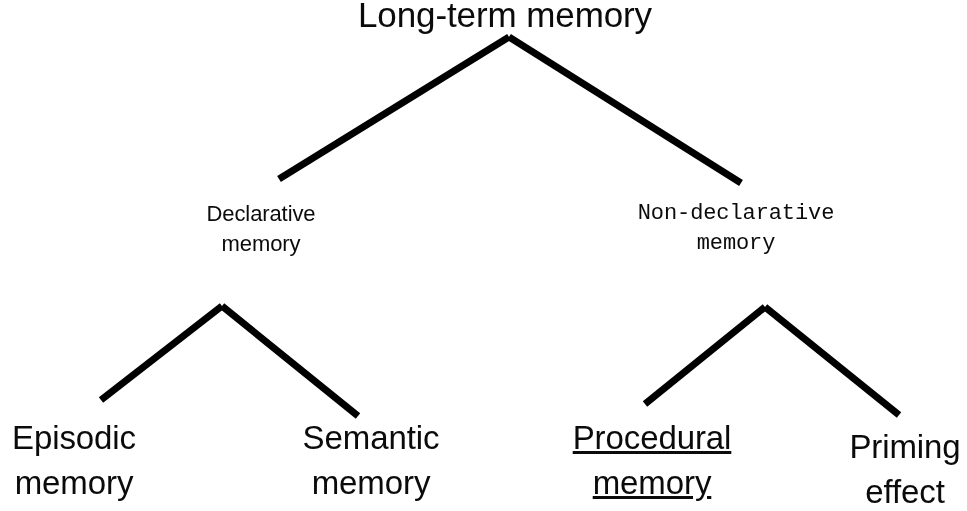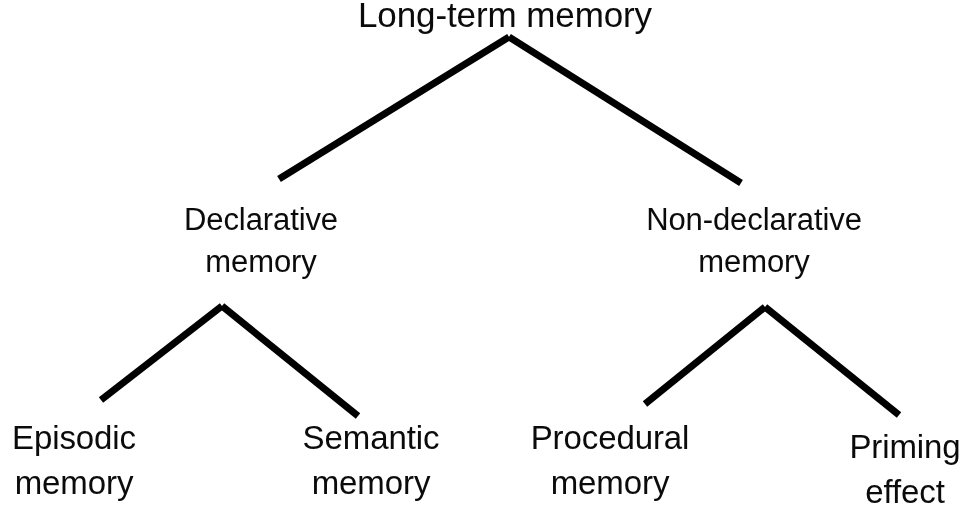--- a/index.html
+++ b/index.html
@@ -32,57 +32,59 @@
     font-weight: 400;
     line-height: 1.36;
     white-space: pre-line;
     letter-spacing: -0.1px;
   }
   .level-root {
     font-size: 35px;
     line-height: 1.0;
   }
   .level-mid {
-    font-size: 31px;
+    font-size: 22px;
   }
   .level-leaf {
     font-size: 33px;
   }
   
   #node-root {
     left: 255px;
     top: -3px;
     width: 500px;
   }
   
   #node-declarative {
     left: 111px;
     top: 199px;
     width: 300px;
   }
   #node-nondeclarative {
-    left: 604px;
+    left: 586px;
     top: 199px;
     width: 300px;
+    font-family: Liberation Mono, monospace;
   }
   
   #node-episodic {
     left: -76px;
     top: 416px;
     width: 300px;
   }
   #node-semantic {
     left: 221px;
     top: 416px;
     width: 300px;
   }
   #node-procedural {
-    left: 460px;
+    left: 502px;
     top: 416px;
     width: 300px;
+    text-decoration: underline;
   }
   #node-priming {
     left: 755px;
     top: 425px;
     width: 300px;
   }
 </style>
 </head>
 <body>
 

